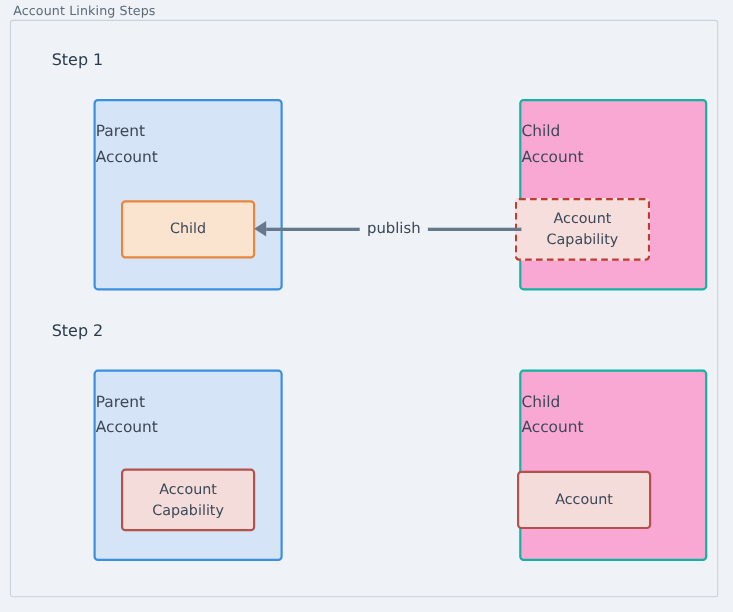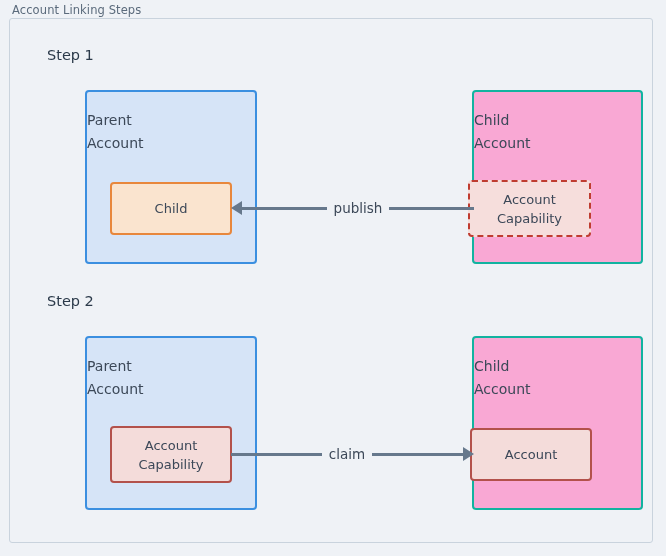--- a/index.html
+++ b/index.html
@@ -210,20 +210,14 @@
   <div class="inner-box inner-cap-solid" id="capability-box-2">Account
 Capability</div>
 
   <div class="acct-box child-box" id="child-box-2">
     <div class="acct-title">Child
 Account</div>
   </div>
 
   <div class="inner-box inner-cap-solid" id="account-box-2">Account</div>
 
-  <div class="edge" id="edge-claim">
-    <div class="edge-line"></div>
-    <div class="edge-label">claim</div>
-    <div class="edge-line"></div>
-    <div class="arrow-head arrow-right"></div>
-  </div>
 
 </div>
 
 </body></html>

